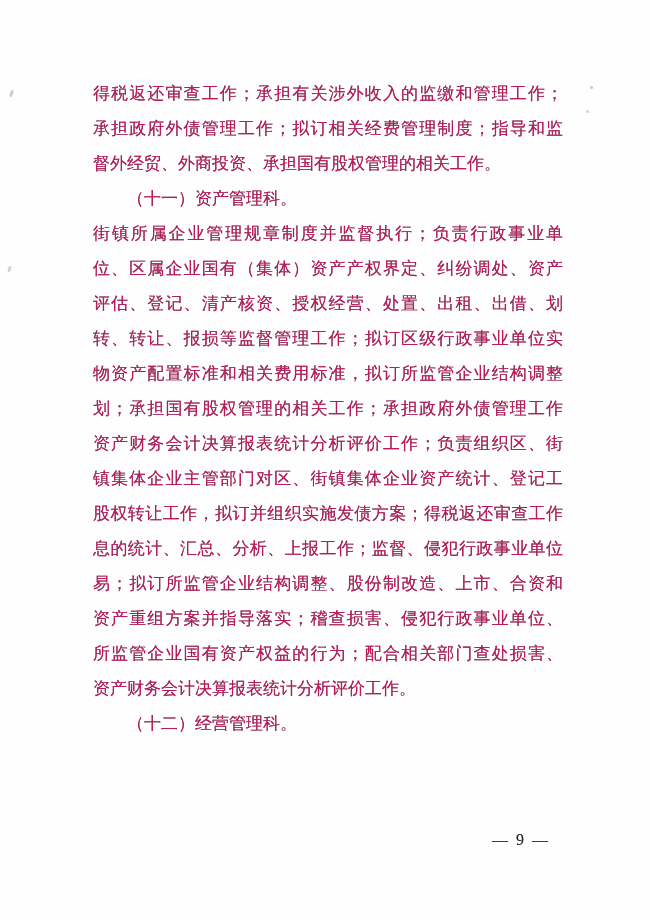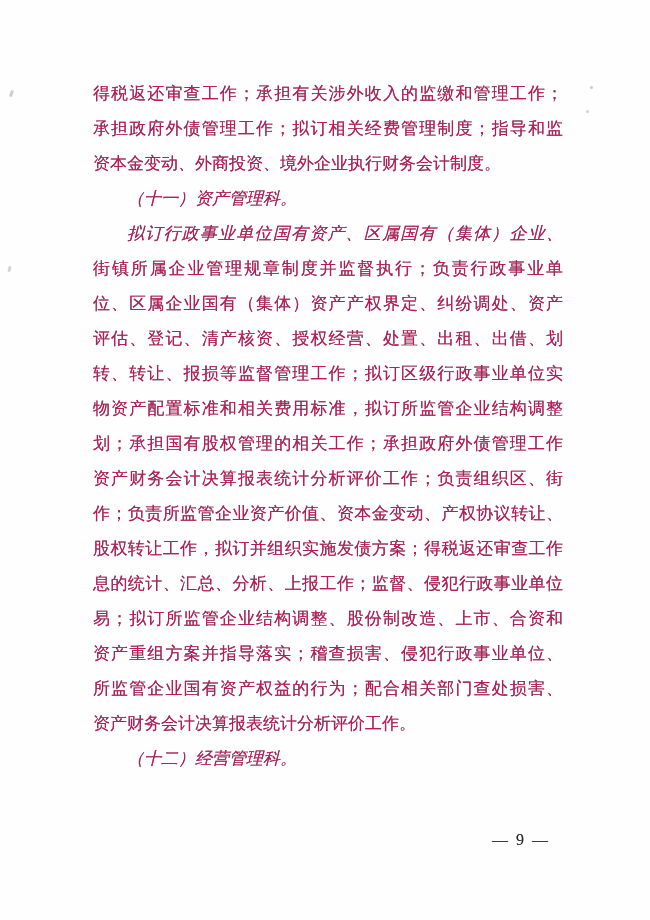--- a/index.html
+++ b/index.html
@@ -36,21 +36,20 @@
     white-space: normal;
   }
   .line.fill {
     text-align-last: justify;
   }
   .line.end {
     text-align-last: left;
   }
   .line.indent {
     text-indent: 2em;
-    font-style: italic;
   }
   .footer {
     position: absolute;
     top: 828px;
     left: 0;
     right: 100px;
     text-align: right;
     font-size: 16px;
     line-height: 24px;
     color: #2b2b2b;
@@ -70,31 +69,30 @@
 </style>
 </head>
 <body>
 
 <div class="page">
 
   <div class="textblock">
 
   <div class="line fill">得税返还审查工作；承担有关涉外收入的监缴和管理工作；</div>
       <div class="line fill">承担政府外债管理工作；拟订相关经费管理制度；指导和监</div>
-      <div class="line end">资本金变动、外商投资、境外企业执行财务会计制度。</div>
+      <div class="line end">督外经贸、外商投资、承担国有股权管理的相关工作。</div>
       <div class="line indent end">（十一）资产管理科。</div>
-      <div class="line indent fill">拟订行政事业单位国有资产、区属国有（集体）企业、</div>
       <div class="line fill">街镇所属企业管理规章制度并监督执行；负责行政事业单</div>
       <div class="line fill">位、区属企业国有（集体）资产产权界定、纠纷调处、资产</div>
       <div class="line fill">评估、登记、清产核资、授权经营、处置、出租、出借、划</div>
       <div class="line fill">转、转让、报损等监督管理工作；拟订区级行政事业单位实</div>
       <div class="line fill">物资产配置标准和相关费用标准，拟订所监管企业结构调整</div>
       <div class="line fill">划；承担国有股权管理的相关工作；承担政府外债管理工作</div>
       <div class="line fill">资产财务会计决算报表统计分析评价工作；负责组织区、街</div>
-      <div class="line fill">作；负责所监管企业资产价值、资本金变动、产权协议转让、</div>
+      <div class="line fill">镇集体企业主管部门对区、街镇集体企业资产统计、登记工</div>
       <div class="line fill">股权转让工作，拟订并组织实施发债方案；得税返还审查工作</div>
       <div class="line fill">息的统计、汇总、分析、上报工作；监督、侵犯行政事业单位</div>
       <div class="line fill">易；拟订所监管企业结构调整、股份制改造、上市、合资和</div>
       <div class="line fill">资产重组方案并指导落实；稽查损害、侵犯行政事业单位、</div>
       <div class="line fill">所监管企业国有资产权益的行为；配合相关部门查处损害、</div>
       <div class="line end">资产财务会计决算报表统计分析评价工作。</div>
       <div class="line indent end">（十二）经营管理科。</div>
     </div>
 
   <div class="footer">— 9 —</div>

